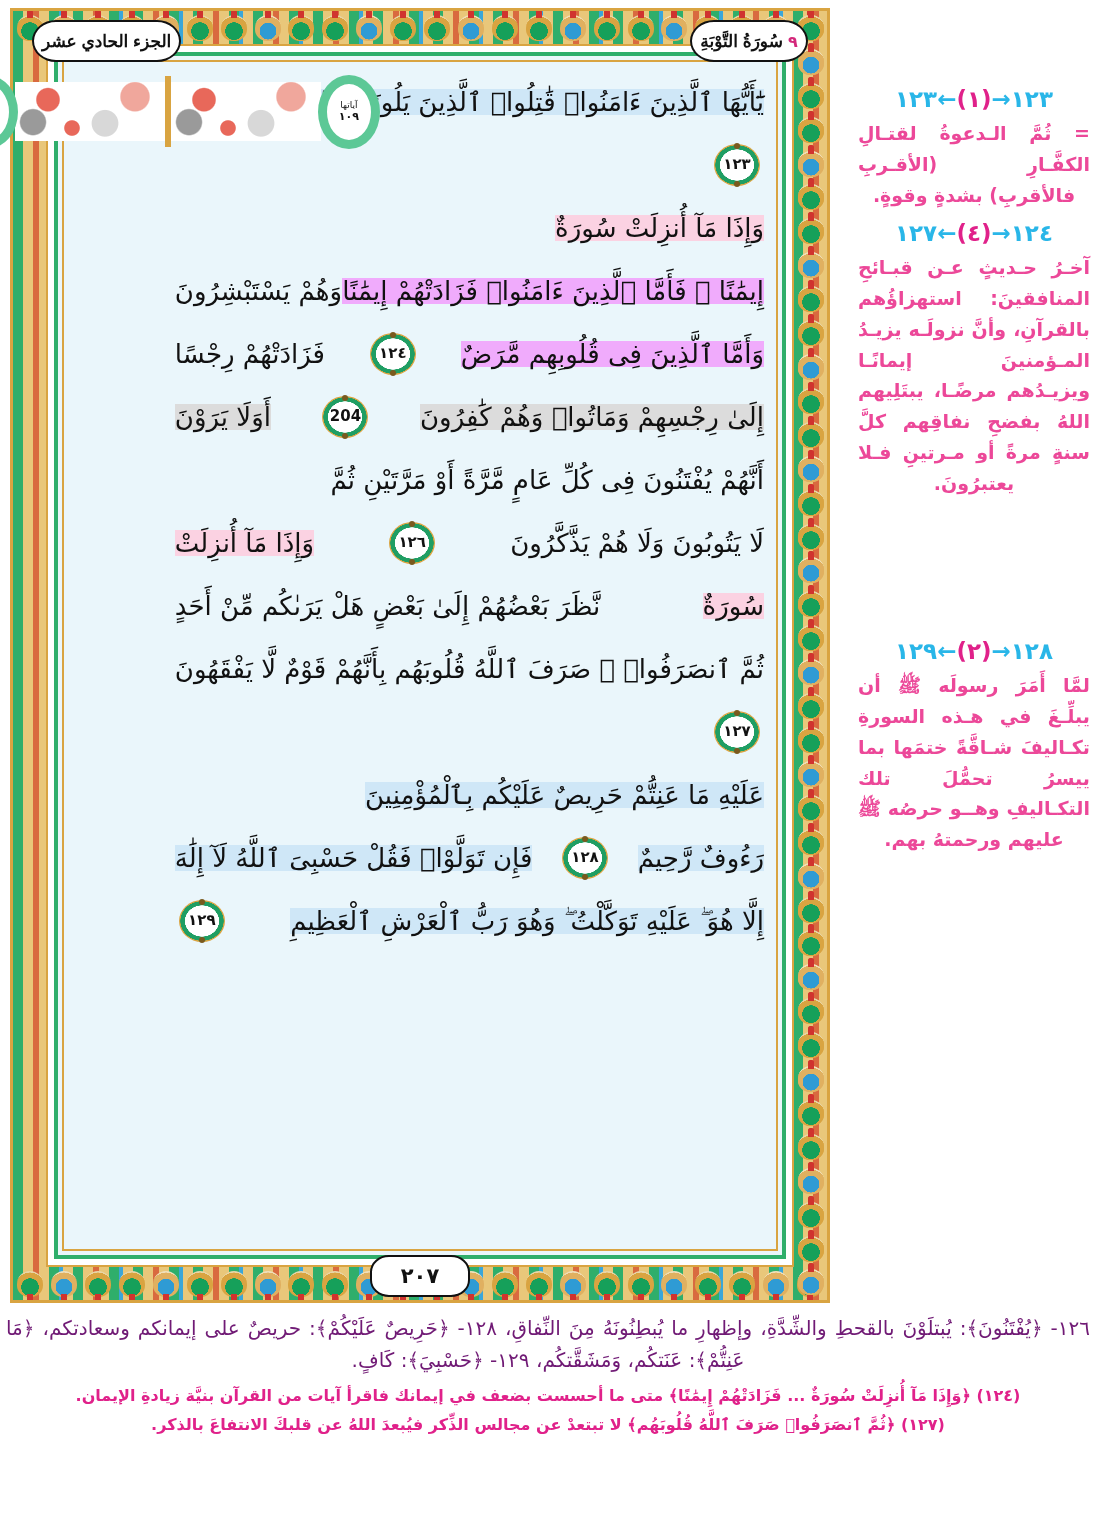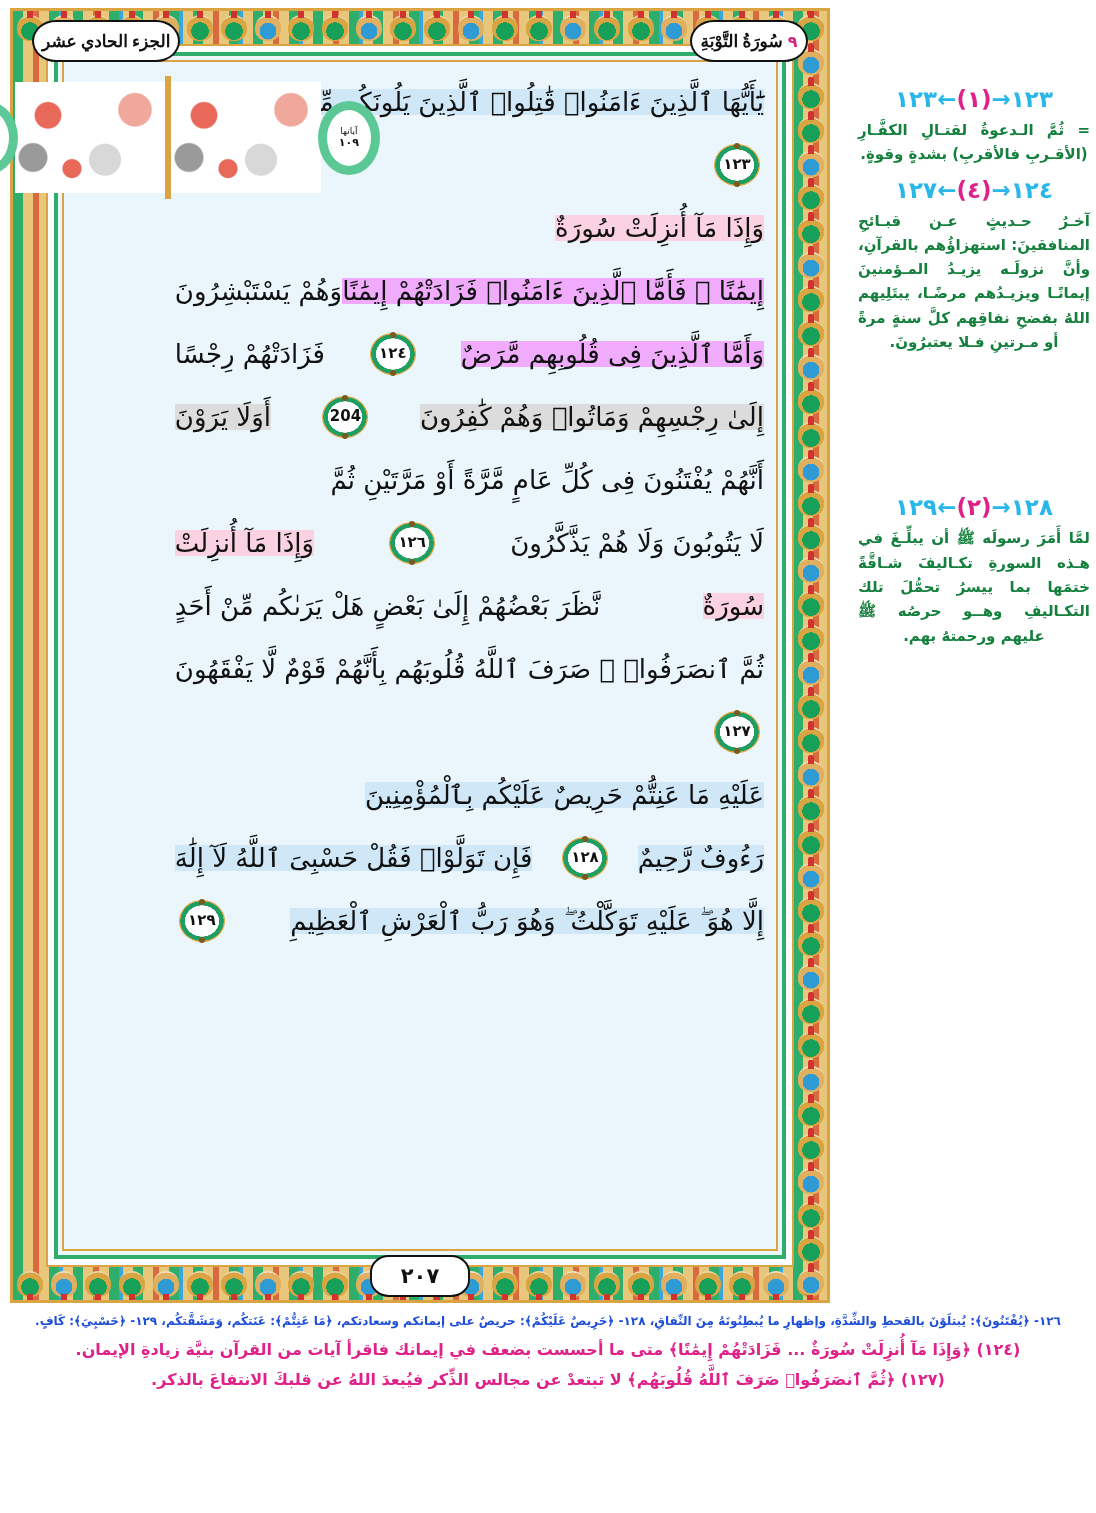--- a/index.html
+++ b/index.html
@@ -86,21 +86,21 @@
   
   .cartouche{
     position:absolute;top:12px;height:42px;min-width:118px;
     background:#ffffff;border:2.5px solid #111;border-radius:24px/21px;
     display:flex;align-items:center;justify-content:center;gap:5px;
     z-index:6;padding:0 8px;box-sizing:border-box;
   }
   .cartouche.surah{right:22px;}
   .cartouche.juz{left:22px;}
   .cartouche .ar{
-    font-family:Liberation Serif, serif;font-size:17px;color:#111;font-weight:700;
+    font-family:Liberation Sans, sans-serif;font-size:17px;color:#111;font-weight:700;
     white-space:nowrap;letter-spacing:-0.5px;
   }
   .cartouche .num{
     font-family:"DejaVu Sans", sans-serif;font-size:16px;color:#d4297b;font-weight:700;
   }
 
   
   .page-num{
     position:absolute;bottom:6px;left:50%;transform:translateX(-50%);
     width:96px;height:38px;background:#fff;border:2.5px solid #111;border-radius:19px/17px;
@@ -142,21 +142,21 @@
   }
   .ayah-mark:before,.ayah-mark:after{
     content:"";position:absolute;left:50%;margin-left:-3px;width:6px;height:6px;
     background:#7a5a1e;border-radius:50%;
   }
   .ayah-mark:before{top:-1px;}
   .ayah-mark:after{bottom:-1px;}
 
   
   .surah-banner{
-    margin:6px 2px 0 2px;height:123px;position:relative;
+    margin:6px 2px 0 2px;height:71px;position:relative;
     border:3px solid #d9a441;background:#ffffff;box-sizing:border-box;
     display:flex;align-items:center;justify-content:center;
   }
   .banner-side{
     position:absolute;top:3px;bottom:3px;width:150px;
     background:
       radial-gradient(circle at 22% 30%, #e8685a 0 9%, transparent 10%),
       radial-gradient(circle at 60% 70%, #d8d8d8 0 13%, transparent 14%),
       radial-gradient(circle at 80% 25%, #f0a79c 0 11%, transparent 12%),
       radial-gradient(circle at 38% 78%, #e8685a 0 7%, transparent 8%),
@@ -193,33 +193,33 @@
   }
   .side-block{margin-bottom:10px;}
   .side-head{
     text-align:center;font-family:"DejaVu Sans", sans-serif;
     font-size:23px;font-weight:700;color:#29b6e8;letter-spacing:0px;
     direction:ltr;margin-bottom:6px;white-space:nowrap;
   }
   .side-head .grp{color:#e0218a;}
   .side-body{
     font-family:"DejaVu Sans", sans-serif;
-    font-size:15px;line-height:1.62;color:#15803d;
+    font-size:19px;line-height:1.62;color:#ec4899;
     text-align:justify;text-align-last:center;font-weight:700;
   }
   .spacer-gap{height:130px;}
 
   
   .footnotes{
     position:absolute;left:6px;right:6px;top:1312px;
     direction:rtl;
   }
   .fn-blue{
-    color:#1d4ed8;font-family:"DejaVu Sans", sans-serif;
-    font-size:12px;line-height:1.62;font-weight:700;
+    color:#701a75;font-family:"DejaVu Sans", sans-serif;
+    font-size:20px;line-height:1.62;font-weight:400;
     text-align:justify;text-align-last:center;
   }
   .fn-pink{
     color:#e0218a;font-family:"DejaVu Sans", sans-serif;
     font-size:16px;line-height:1.66;font-weight:700;
     text-align:center;margin-top:6px;
   }
   .fn-pink div{margin-bottom:3px;}
 </style>
 </head>

